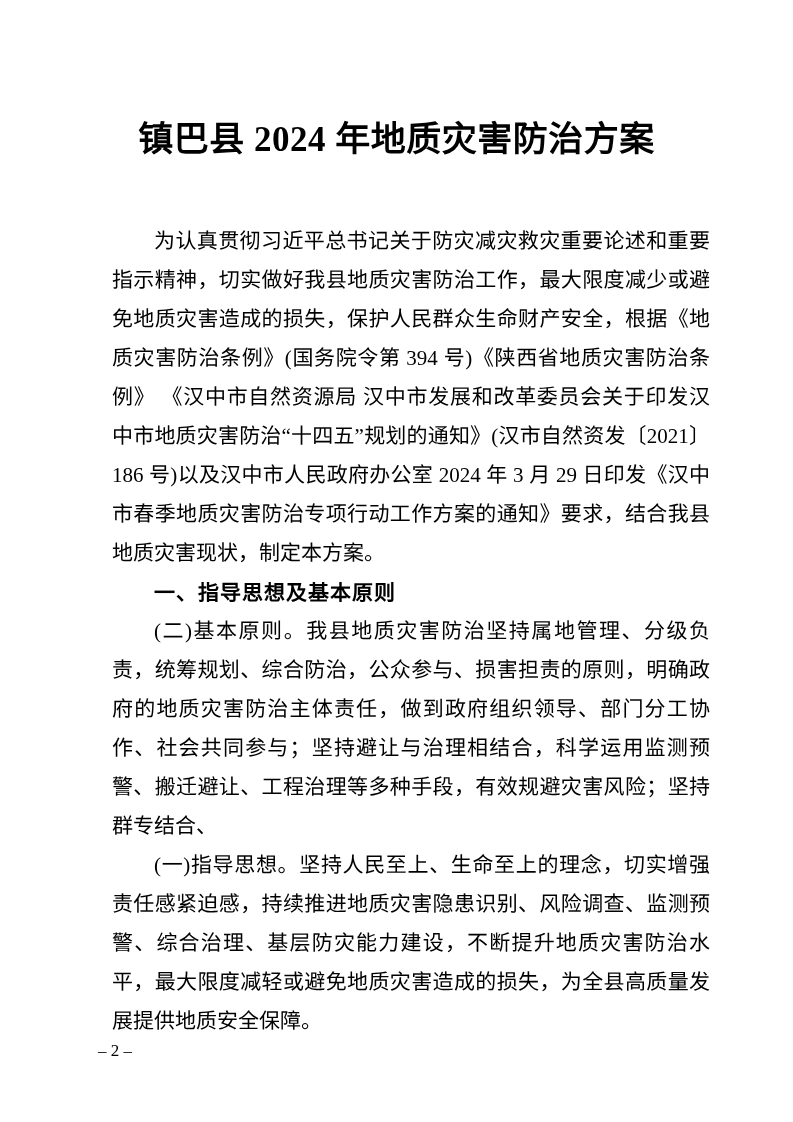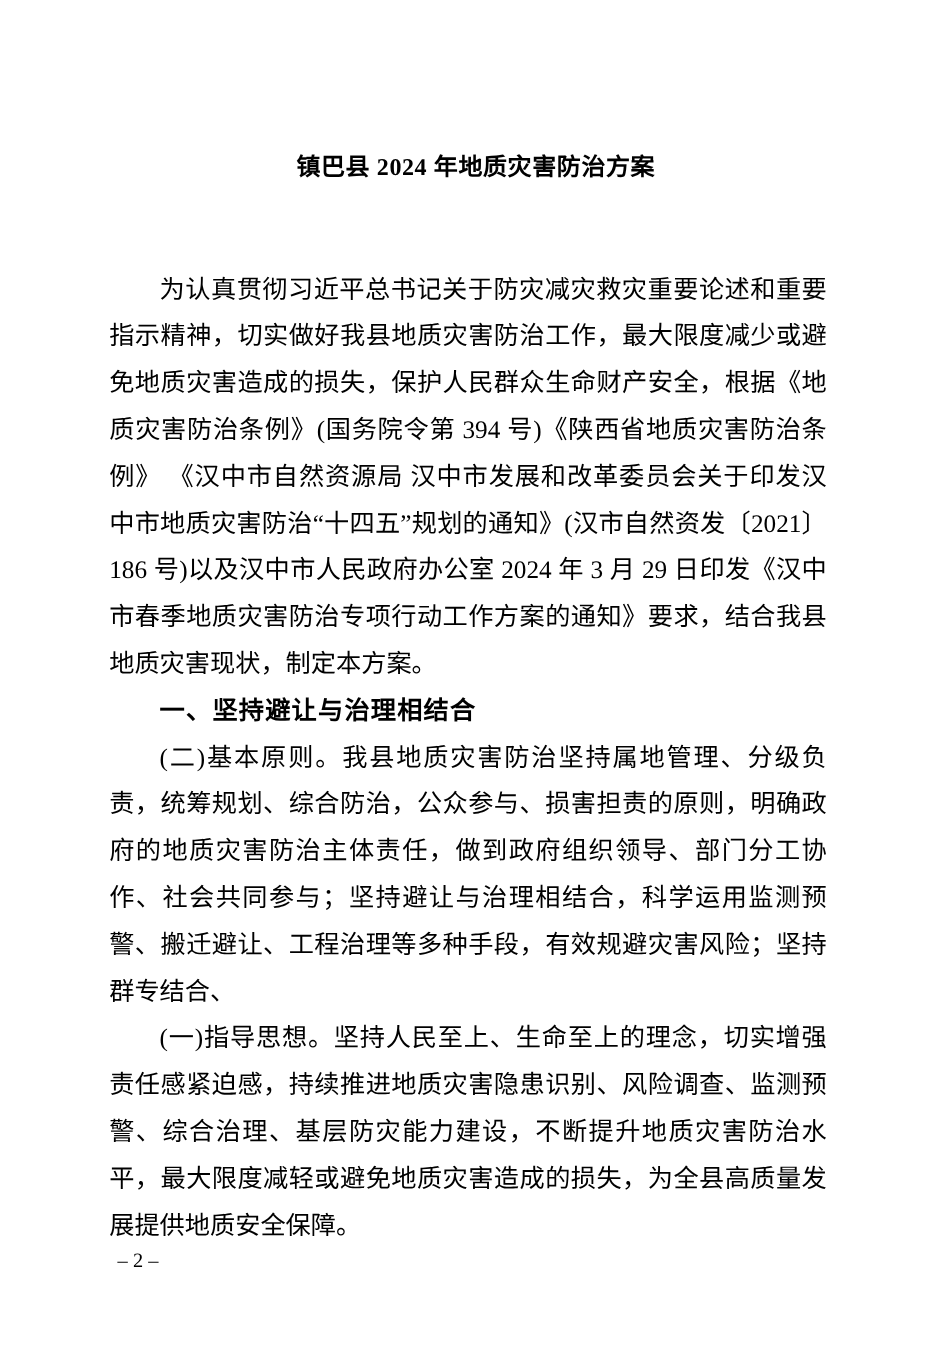--- a/index.html
+++ b/index.html
@@ -15,30 +15,30 @@
     color: #000000;
     font-family: "Liberation Serif", "DejaVu Serif", serif;
     overflow: hidden;
   }
   .doc-title {
     position: absolute;
     top: 122px;
     left: 0;
     width: 793px;
     text-align: center;
-    font-size: 20px;
+    font-size: 35px;
     line-height: 36px;
     font-weight: bold;
     letter-spacing: 0.5px;
     font-family: "Liberation Serif", "DejaVu Serif", serif;
   }
   .doc-body {
     position: absolute;
     top: 222px;
-    left: 91px;
+    left: 112px;
     width: 598px;
     font-size: 21px;
     line-height: 39px;
     text-align: justify;
     text-justify: inter-character;
   }
   .doc-body p {
     margin: 0;
     padding: 0;
     text-indent: 2em;
@@ -64,21 +64,21 @@
 <body>
 
 <div class="page">
 
   <div class="doc-title">镇巴县 2024 年地质灾害防治方案</div>
 
   <div class="doc-body">
 
     <p>为认真贯彻习近平总书记关于防灾减灾救灾重要论述和重要指示精神，切实做好我县地质灾害防治工作，最大限度减少或避免地质灾害造成的损失，保护人民群众生命财产安全，根据《地质灾害防治条例》(国务院令第 394 号)《陕西省地质灾害防治条例》 《汉中市自然资源局 汉中市发展和改革委员会关于印发汉中市地质灾害防治“十四五”规划的通知》(汉市自然资发〔2021〕186 号)以及汉中市人民政府办公室 2024 年 3 月 29 日印发《汉中市春季地质灾害防治专项行动工作方案的通知》要求，结合我县地质灾害现状，制定本方案。</p>
 
-    <p class="section-heading">一、坚持避让与治理相结合</p>
+    <p class="section-heading">一、指导思想及基本原则</p>
 
     <p>(二)基本原则。我县地质灾害防治坚持属地管理、分级负责，统筹规划、综合防治，公众参与、损害担责的原则，明确政府的地质灾害防治主体责任，做到政府组织领导、部门分工协作、社会共同参与；坚持避让与治理相结合，科学运用监测预警、搬迁避让、工程治理等多种手段，有效规避灾害风险；坚持群专结合、</p>
 
     <p>(一)指导思想。坚持人民至上、生命至上的理念，切实增强责任感紧迫感，持续推进地质灾害隐患识别、风险调查、监测预警、综合治理、基层防灾能力建设，不断提升地质灾害防治水平，最大限度减轻或避免地质灾害造成的损失，为全县高质量发展提供地质安全保障。</p>
 
   </div>
 
   <div class="page-footer">– 2 –</div>
 
 </div>

